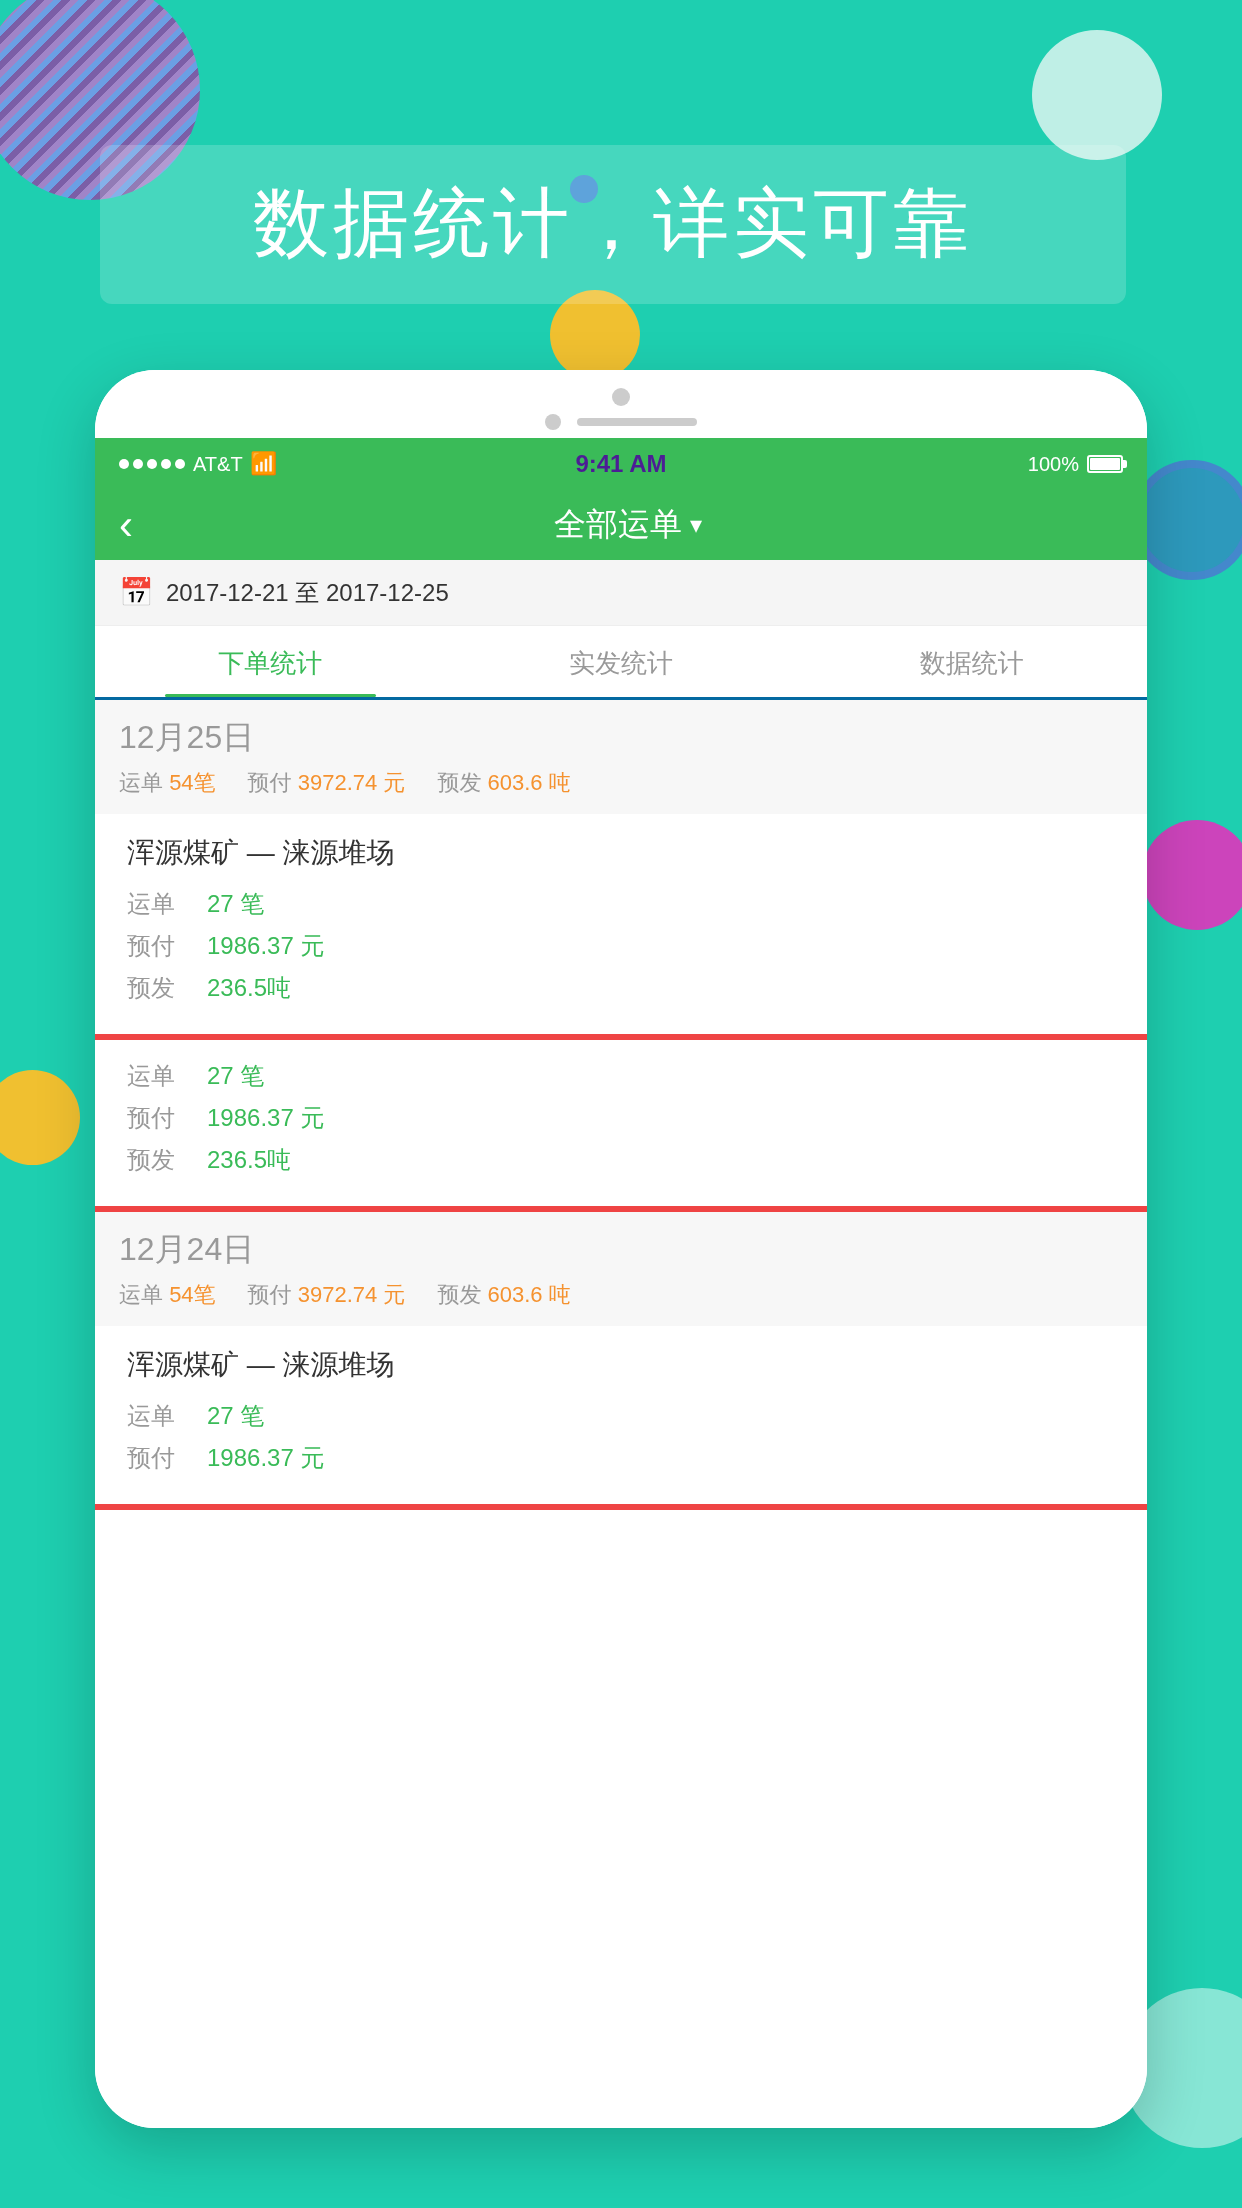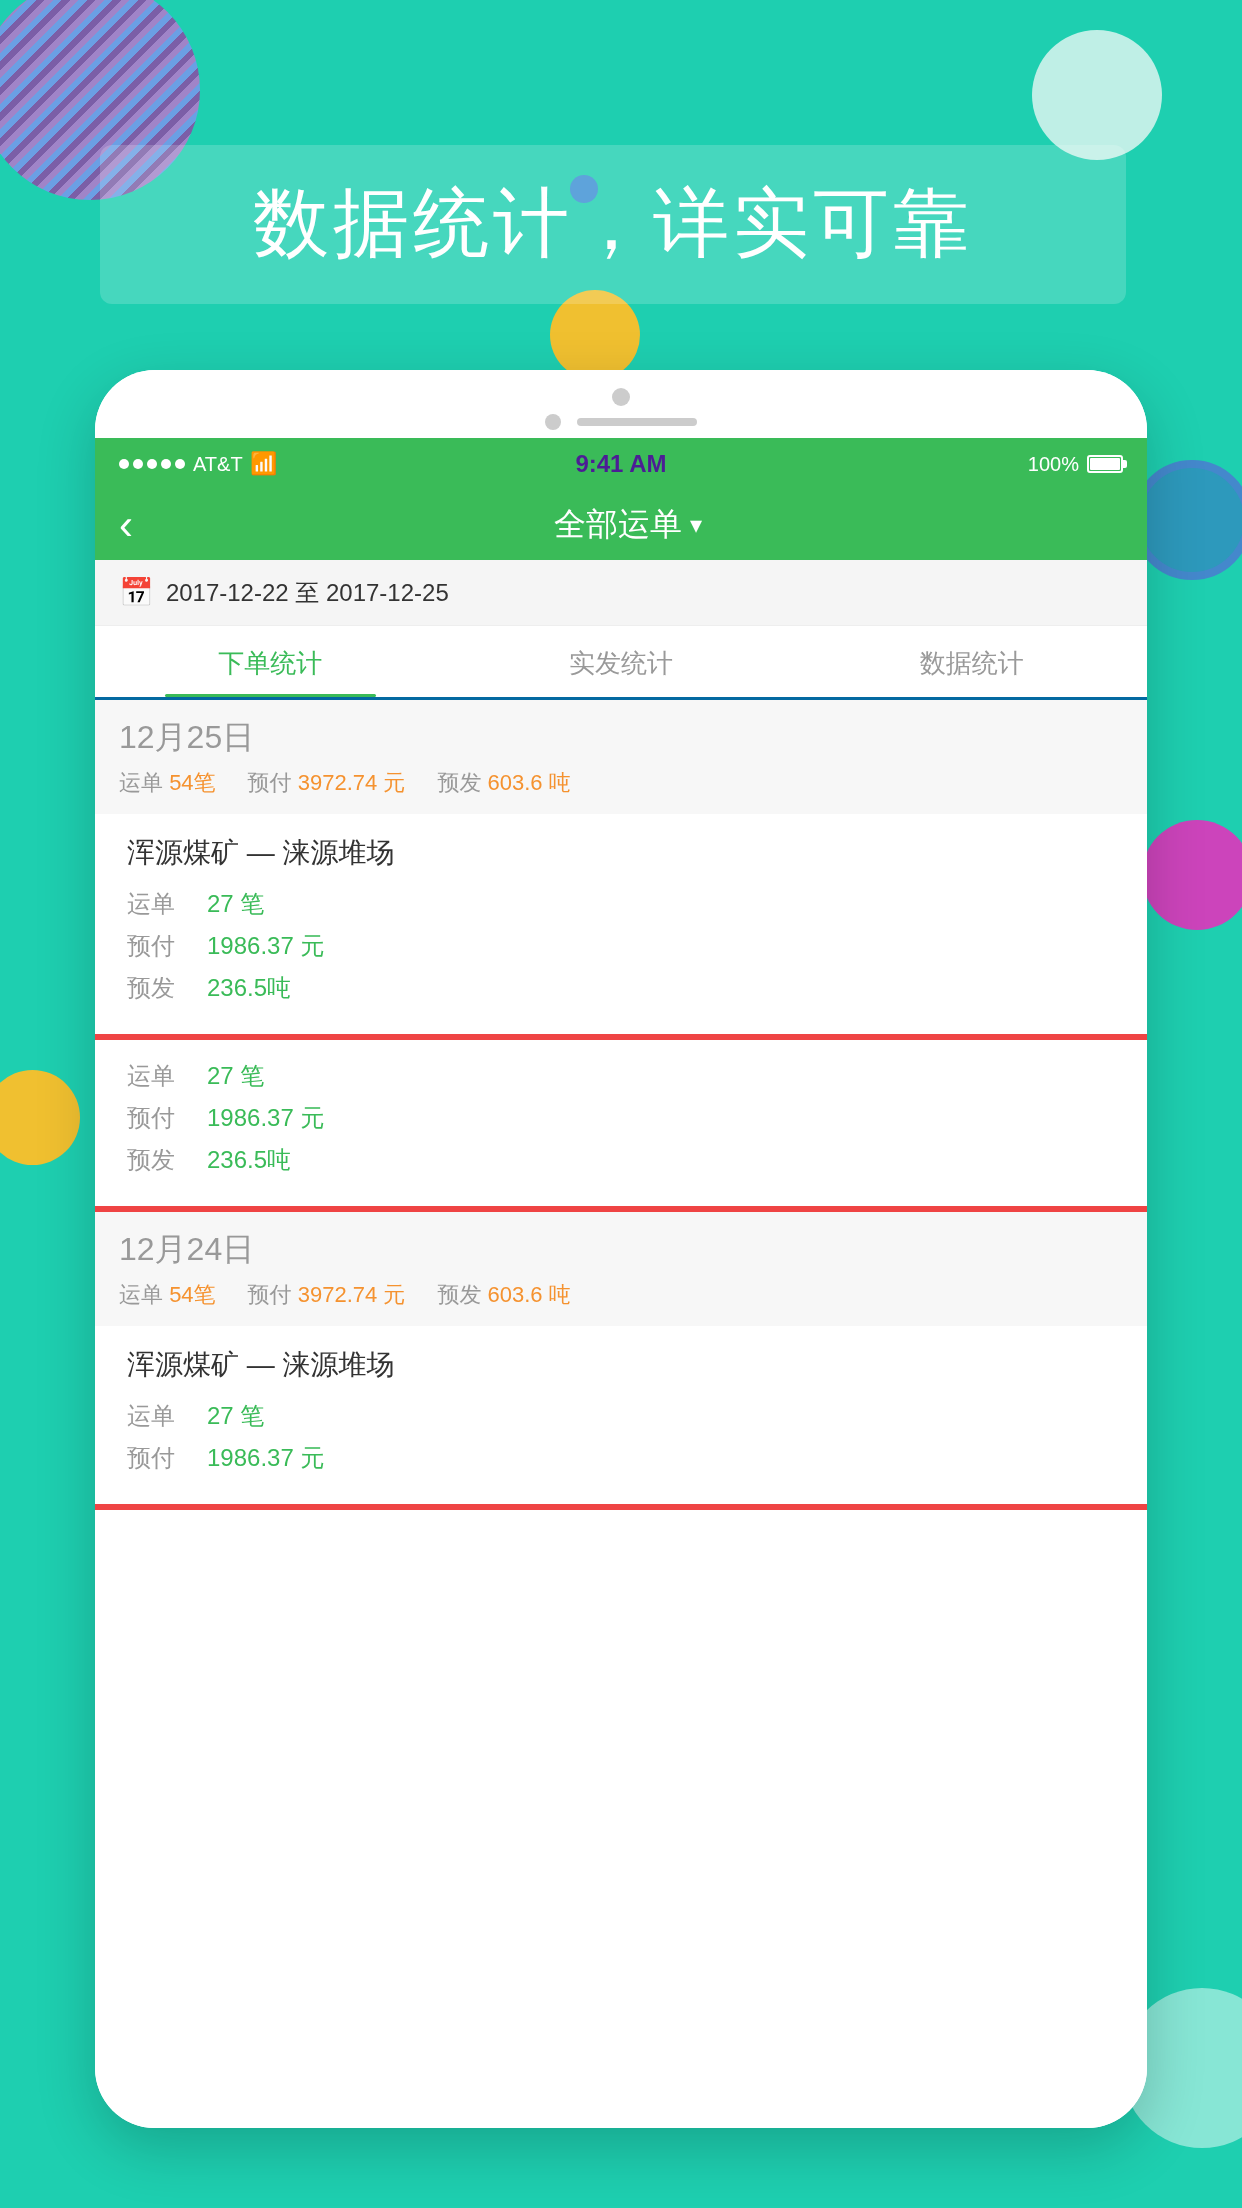--- a/index.html
+++ b/index.html
@@ -426,21 +426,21 @@
   <div class="nav-bar">
     <span class="nav-back" style="font-size:42px;">‹</span>
     <div class="nav-title">
       <span>全部运单</span>
       <span class="nav-dropdown-arrow">▾</span>
     </div>
   </div>
 
   <div class="date-filter">
     <span class="calendar-icon">📅</span>
-    <span class="date-text">2017-12-22 至  2017-12-25</span>
+    <span class="date-text">2017-12-21 至  2017-12-25</span>
   </div>
 
   <div class="tabs-bar">
     <div class="tab-item active">
       <span>下单统计</span>
     </div>
     <div class="tab-item">
       <span>实发统计</span>
     </div>
     <div class="tab-item">

